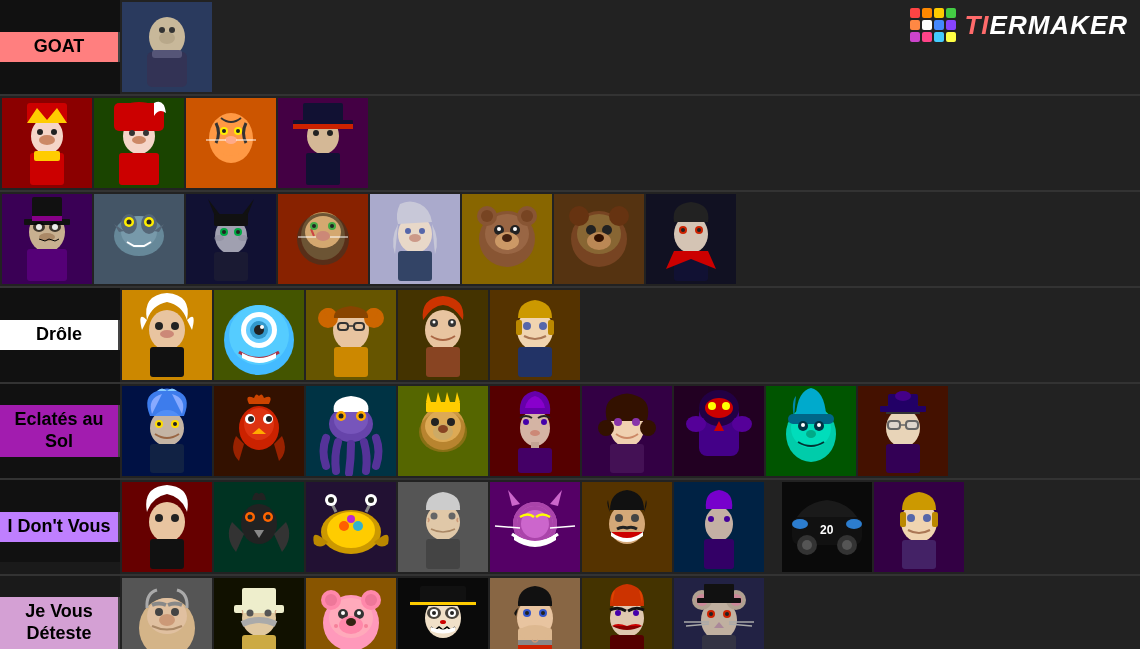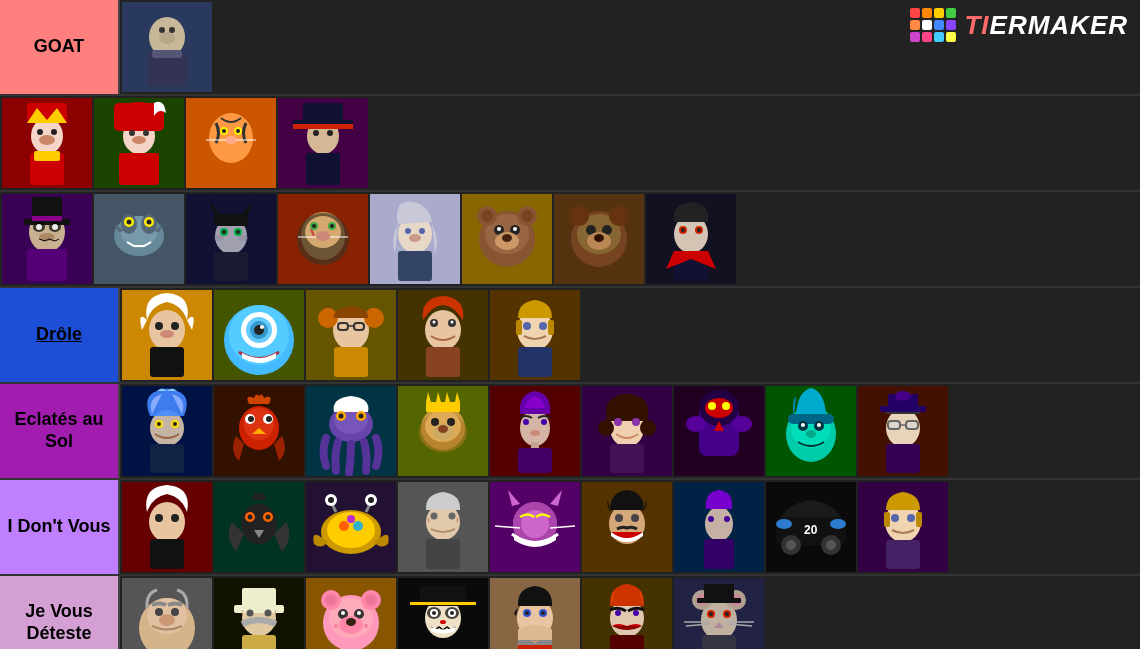--- a/index.html
+++ b/index.html
@@ -55,20 +55,21 @@
       letter-spacing: 1px;
       text-transform: uppercase;
     }
 
     .logo-title span.tier { color: #ff6b6b; }
     .logo-title span.maker { color: white; }
 
     .tier-row {
       display: flex;
       border-bottom: 2px solid #333;
+      align-items: center;
     }
 
     .tier-label {
       width: 120px;
       min-width: 120px;
       display: flex;
       align-items: center;
       justify-content: center;
       font-size: 18px;
       font-weight: bold;
@@ -137,37 +138,37 @@
     .char-es-9 { background: linear-gradient(135deg, #442200 0%, #664400 50%, #886600 100%); }
 
     
     .char-dc-1 { background: linear-gradient(135deg, #550000 0%, #880000 50%, #bb2200 100%); }
     .char-dc-2 { background: linear-gradient(135deg, #003322 0%, #005544 50%, #007766 100%); }
     .char-dc-3 { background: linear-gradient(135deg, #221133 0%, #442266 50%, #663388 100%); }
     .char-dc-4 { background: linear-gradient(135deg, #444444 0%, #666666 50%, #888888 100%); }
     .char-dc-5 { background: linear-gradient(135deg, #440044 0%, #880066 50%, #cc0088 100%); }
     .char-dc-6 { background: linear-gradient(135deg, #552200 0%, #884400 50%, #bb6600 100%); }
     .char-dc-7 { background: linear-gradient(135deg, #001133 0%, #002255 50%, #003377 100%); }
-    .char-dc-8 { background: linear-gradient(135deg, #111111 0%, #222222 50%, #333333 100%); }
+    .char-dc-8 { background: linear-gradient(135deg, #111111 0%, #222222 50%, #333333 100%); margin-left: 16px; }
     .char-dc-9 { background: linear-gradient(135deg, #220044 0%, #440077 50%, #6600aa 100%); }
 
     
     .char-jd-1 { background: linear-gradient(135deg, #444444 0%, #666666 50%, #555555 100%); }
     .char-jd-2 { background: linear-gradient(135deg, #111100 0%, #222200 50%, #444400 100%); }
     .char-jd-3 { background: linear-gradient(135deg, #552200 0%, #884400 50%, #bb6600 100%); }
     .char-jd-4 { background: linear-gradient(135deg, #000000 0%, #222222 50%, #111111 100%); }
     .char-jd-5 { background: linear-gradient(135deg, #553300 0%, #885500 50%, #bb7700 100%); }
     .char-jd-6 { background: linear-gradient(135deg, #332200 0%, #554400 50%, #776600 100%); }
     .char-jd-7 { background: linear-gradient(135deg, #222244 0%, #444466 50%, #333355 100%); }
 
     
     .row-goat .tier-label { background-color: #ff7f7f; }
     .row-masterclass .tier-label { background-color: #ffbf7f; }
     .row-charisme .tier-label { background-color: #ffff7f; }
-    .row-drole .tier-label { background-color: #1d4ed8; text-decoration: underline; }
+    .row-drole .tier-label { background-color: #ffffff; }
     .row-eclates .tier-label { background-color: #a21caf; }
     .row-dontcare .tier-label { background-color: #bf7fff; }
     .row-jevous .tier-label { background-color: #d4a0d4; }
 
     
     svg.char-svg {
       width: 100%;
       height: 100%;
     }
   </style>

